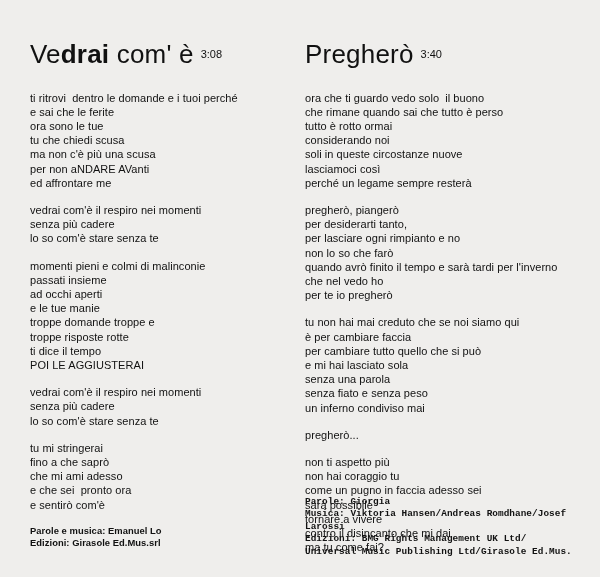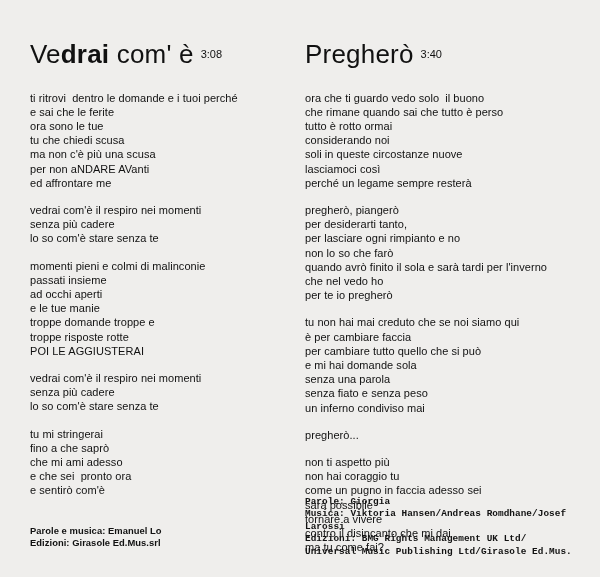--- a/index.html
+++ b/index.html
@@ -107,20 +107,21 @@
         <div class="line">senza più cadere</div>
         <div class="line">lo so com'è stare senza te</div>
       </div>
       <div class="stanza">
         <div class="line">momenti pieni e colmi di malinconie</div>
         <div class="line">passati insieme</div>
         <div class="line">ad occhi aperti</div>
         <div class="line">e le tue manie</div>
         <div class="line">troppe domande troppe e</div>
         <div class="line">troppe risposte rotte</div>
+        <div class="line">ti dice il tempo</div>
         <div class="line">POI LE AGGIUSTERAI</div>
       </div>
       <div class="stanza">
         <div class="line">vedrai com'è il respiro nei momenti</div>
         <div class="line">senza più cadere</div>
         <div class="line">lo so com'è stare senza te</div>
       </div>
       <div class="stanza">
         <div class="line">tu mi stringerai</div>
         <div class="line">fino a che saprò</div>
@@ -143,29 +144,29 @@
         <div class="line">considerando noi</div>
         <div class="line">soli in queste circostanze nuove</div>
         <div class="line">lasciamoci così</div>
         <div class="line">perché un legame sempre resterà</div>
       </div>
       <div class="stanza">
         <div class="line">pregherò, piangerò</div>
         <div class="line">per desiderarti tanto,</div>
         <div class="line">per lasciare ogni rimpianto e no</div>
         <div class="line">non lo so che farò</div>
-        <div class="line">quando avrò finito il sola e sarà tardi per l'inverno</div>
+        <div class="line">quando avrò finito il tempo e sarà tardi per l'inverno</div>
         <div class="line">che nel vedo ho</div>
         <div class="line">per te io pregherò</div>
       </div>
       <div class="stanza">
         <div class="line">tu non hai mai creduto che se noi siamo qui</div>
         <div class="line">è per cambiare faccia</div>
         <div class="line">per cambiare tutto quello che si può</div>
-        <div class="line">e mi hai domande sola</div>
+        <div class="line">e mi hai lasciato sola</div>
         <div class="line">senza una parola</div>
         <div class="line">senza fiato e senza peso</div>
         <div class="line">un inferno condiviso mai</div>
       </div>
       <div class="stanza">
         <div class="line">pregherò...</div>
       </div>
       <div class="stanza">
         <div class="line">non ti aspetto più</div>
         <div class="line">non hai coraggio tu</div>

